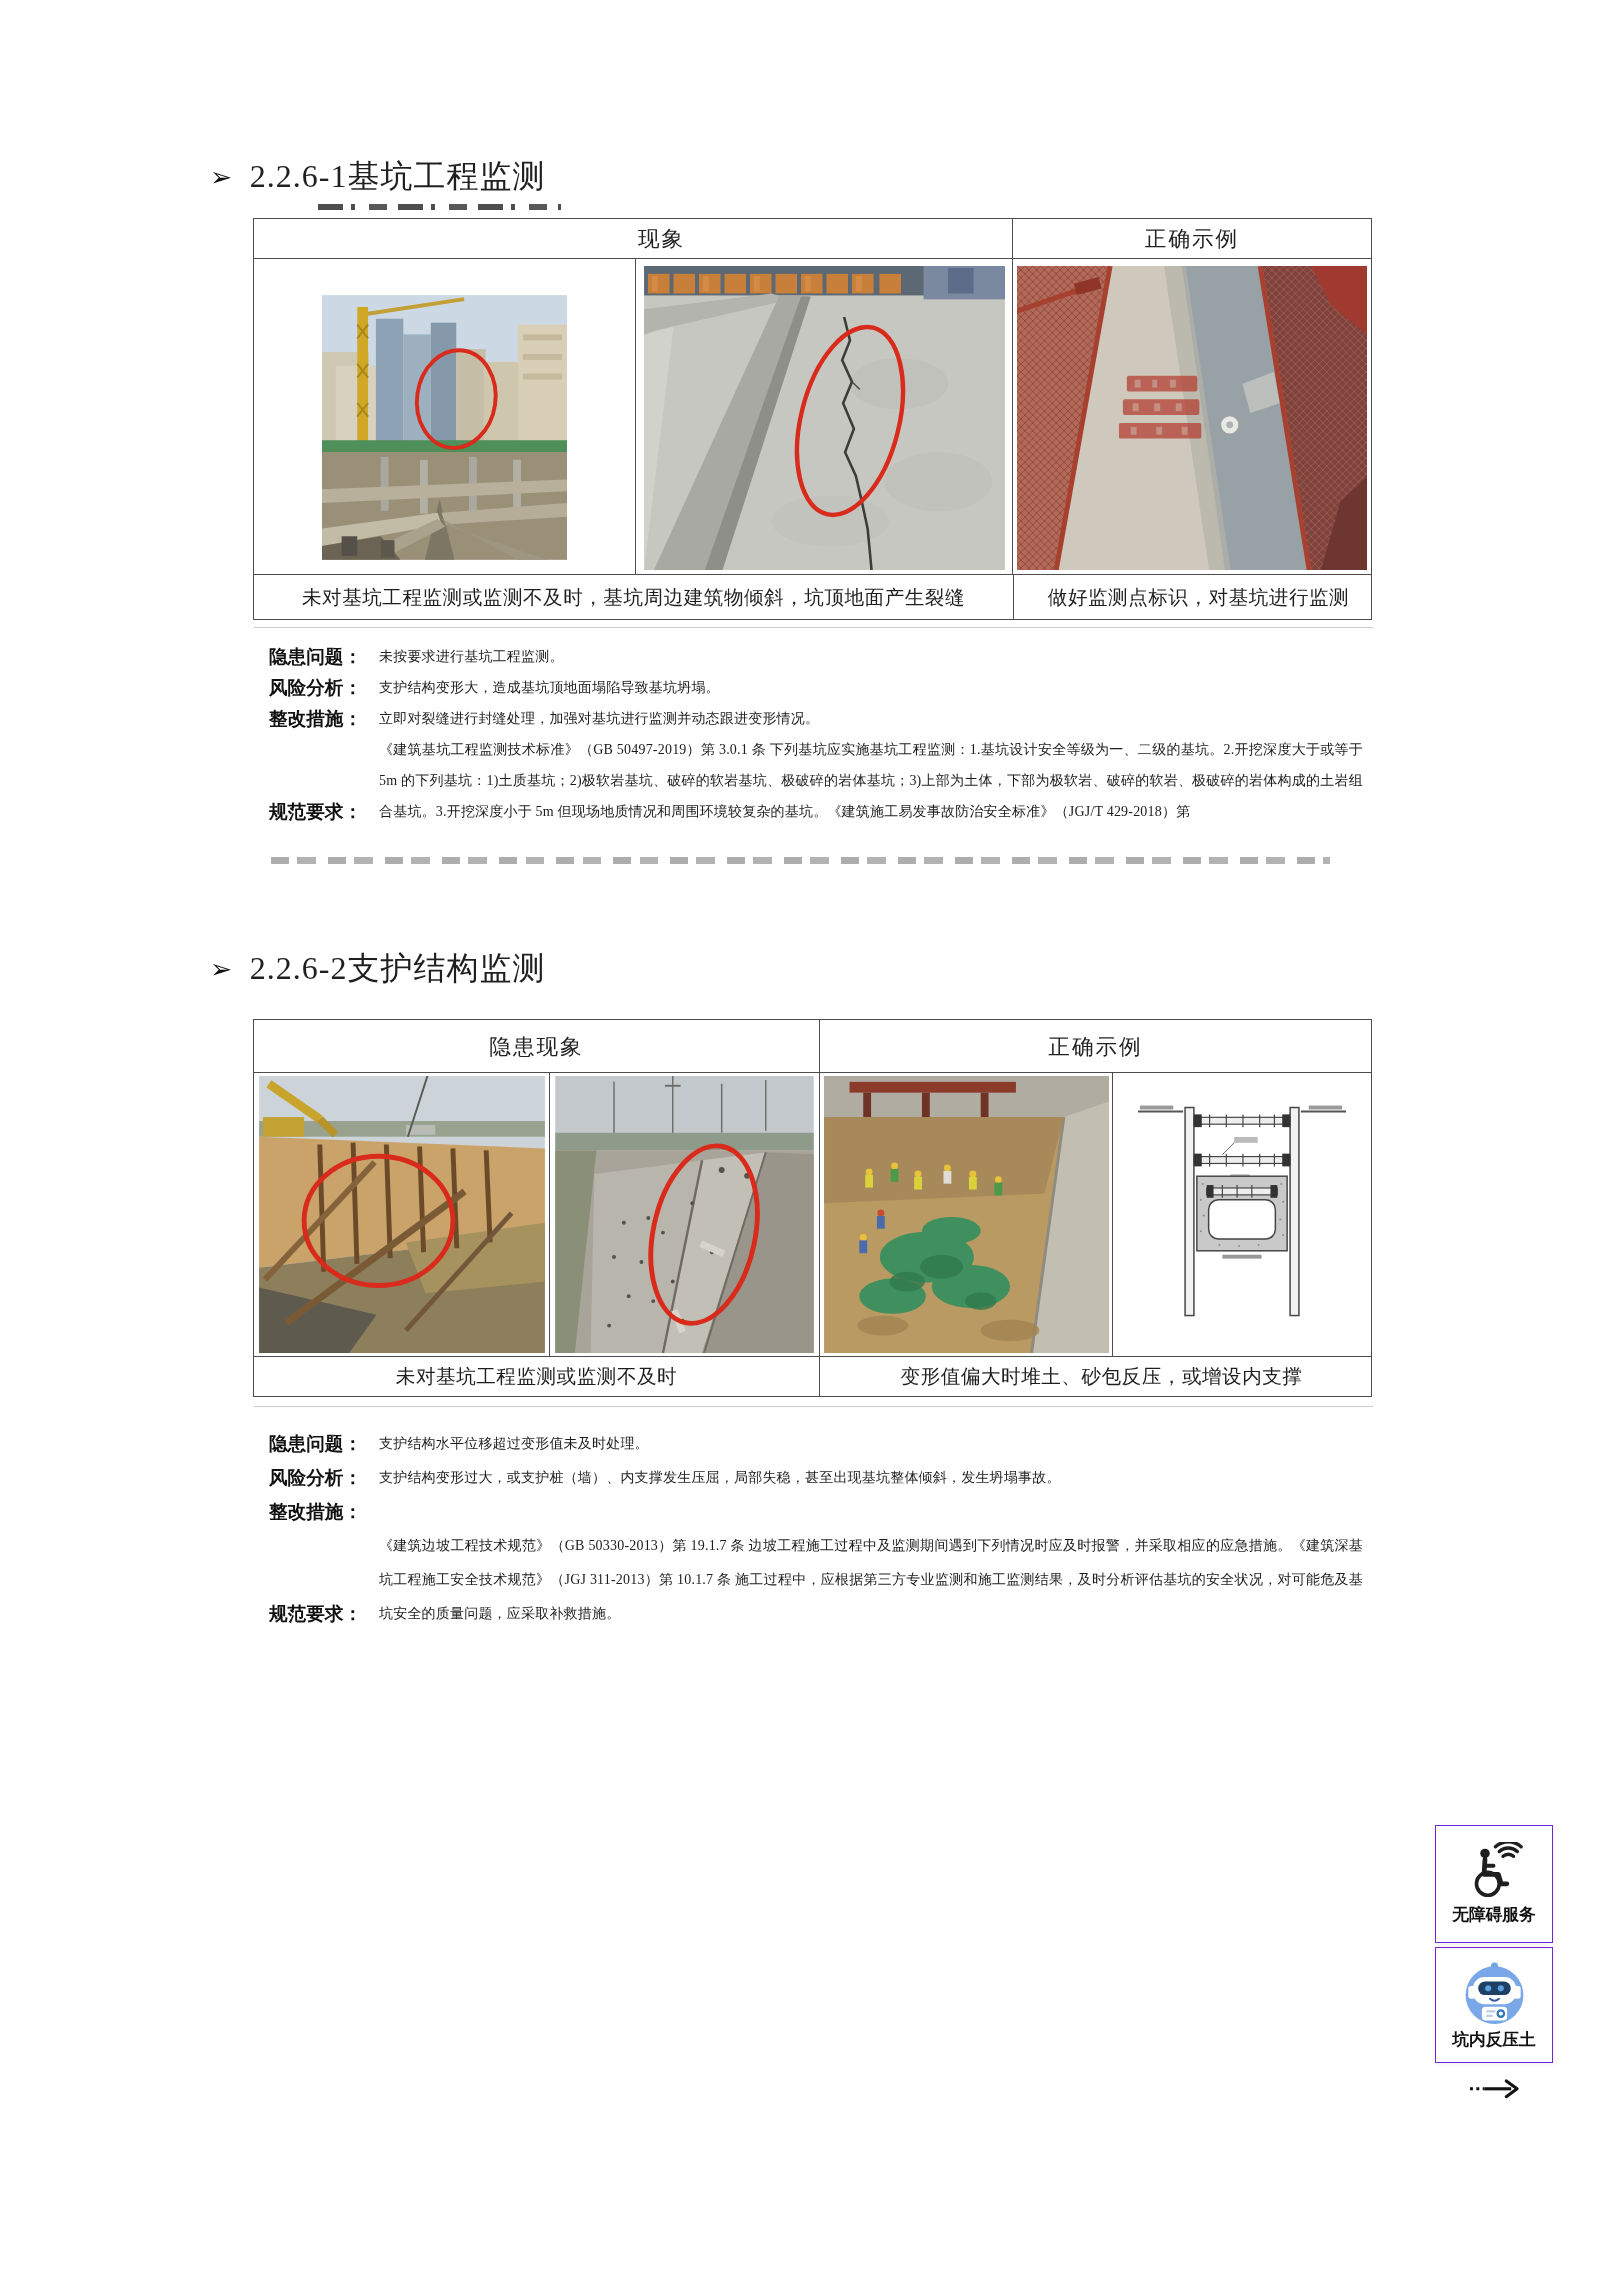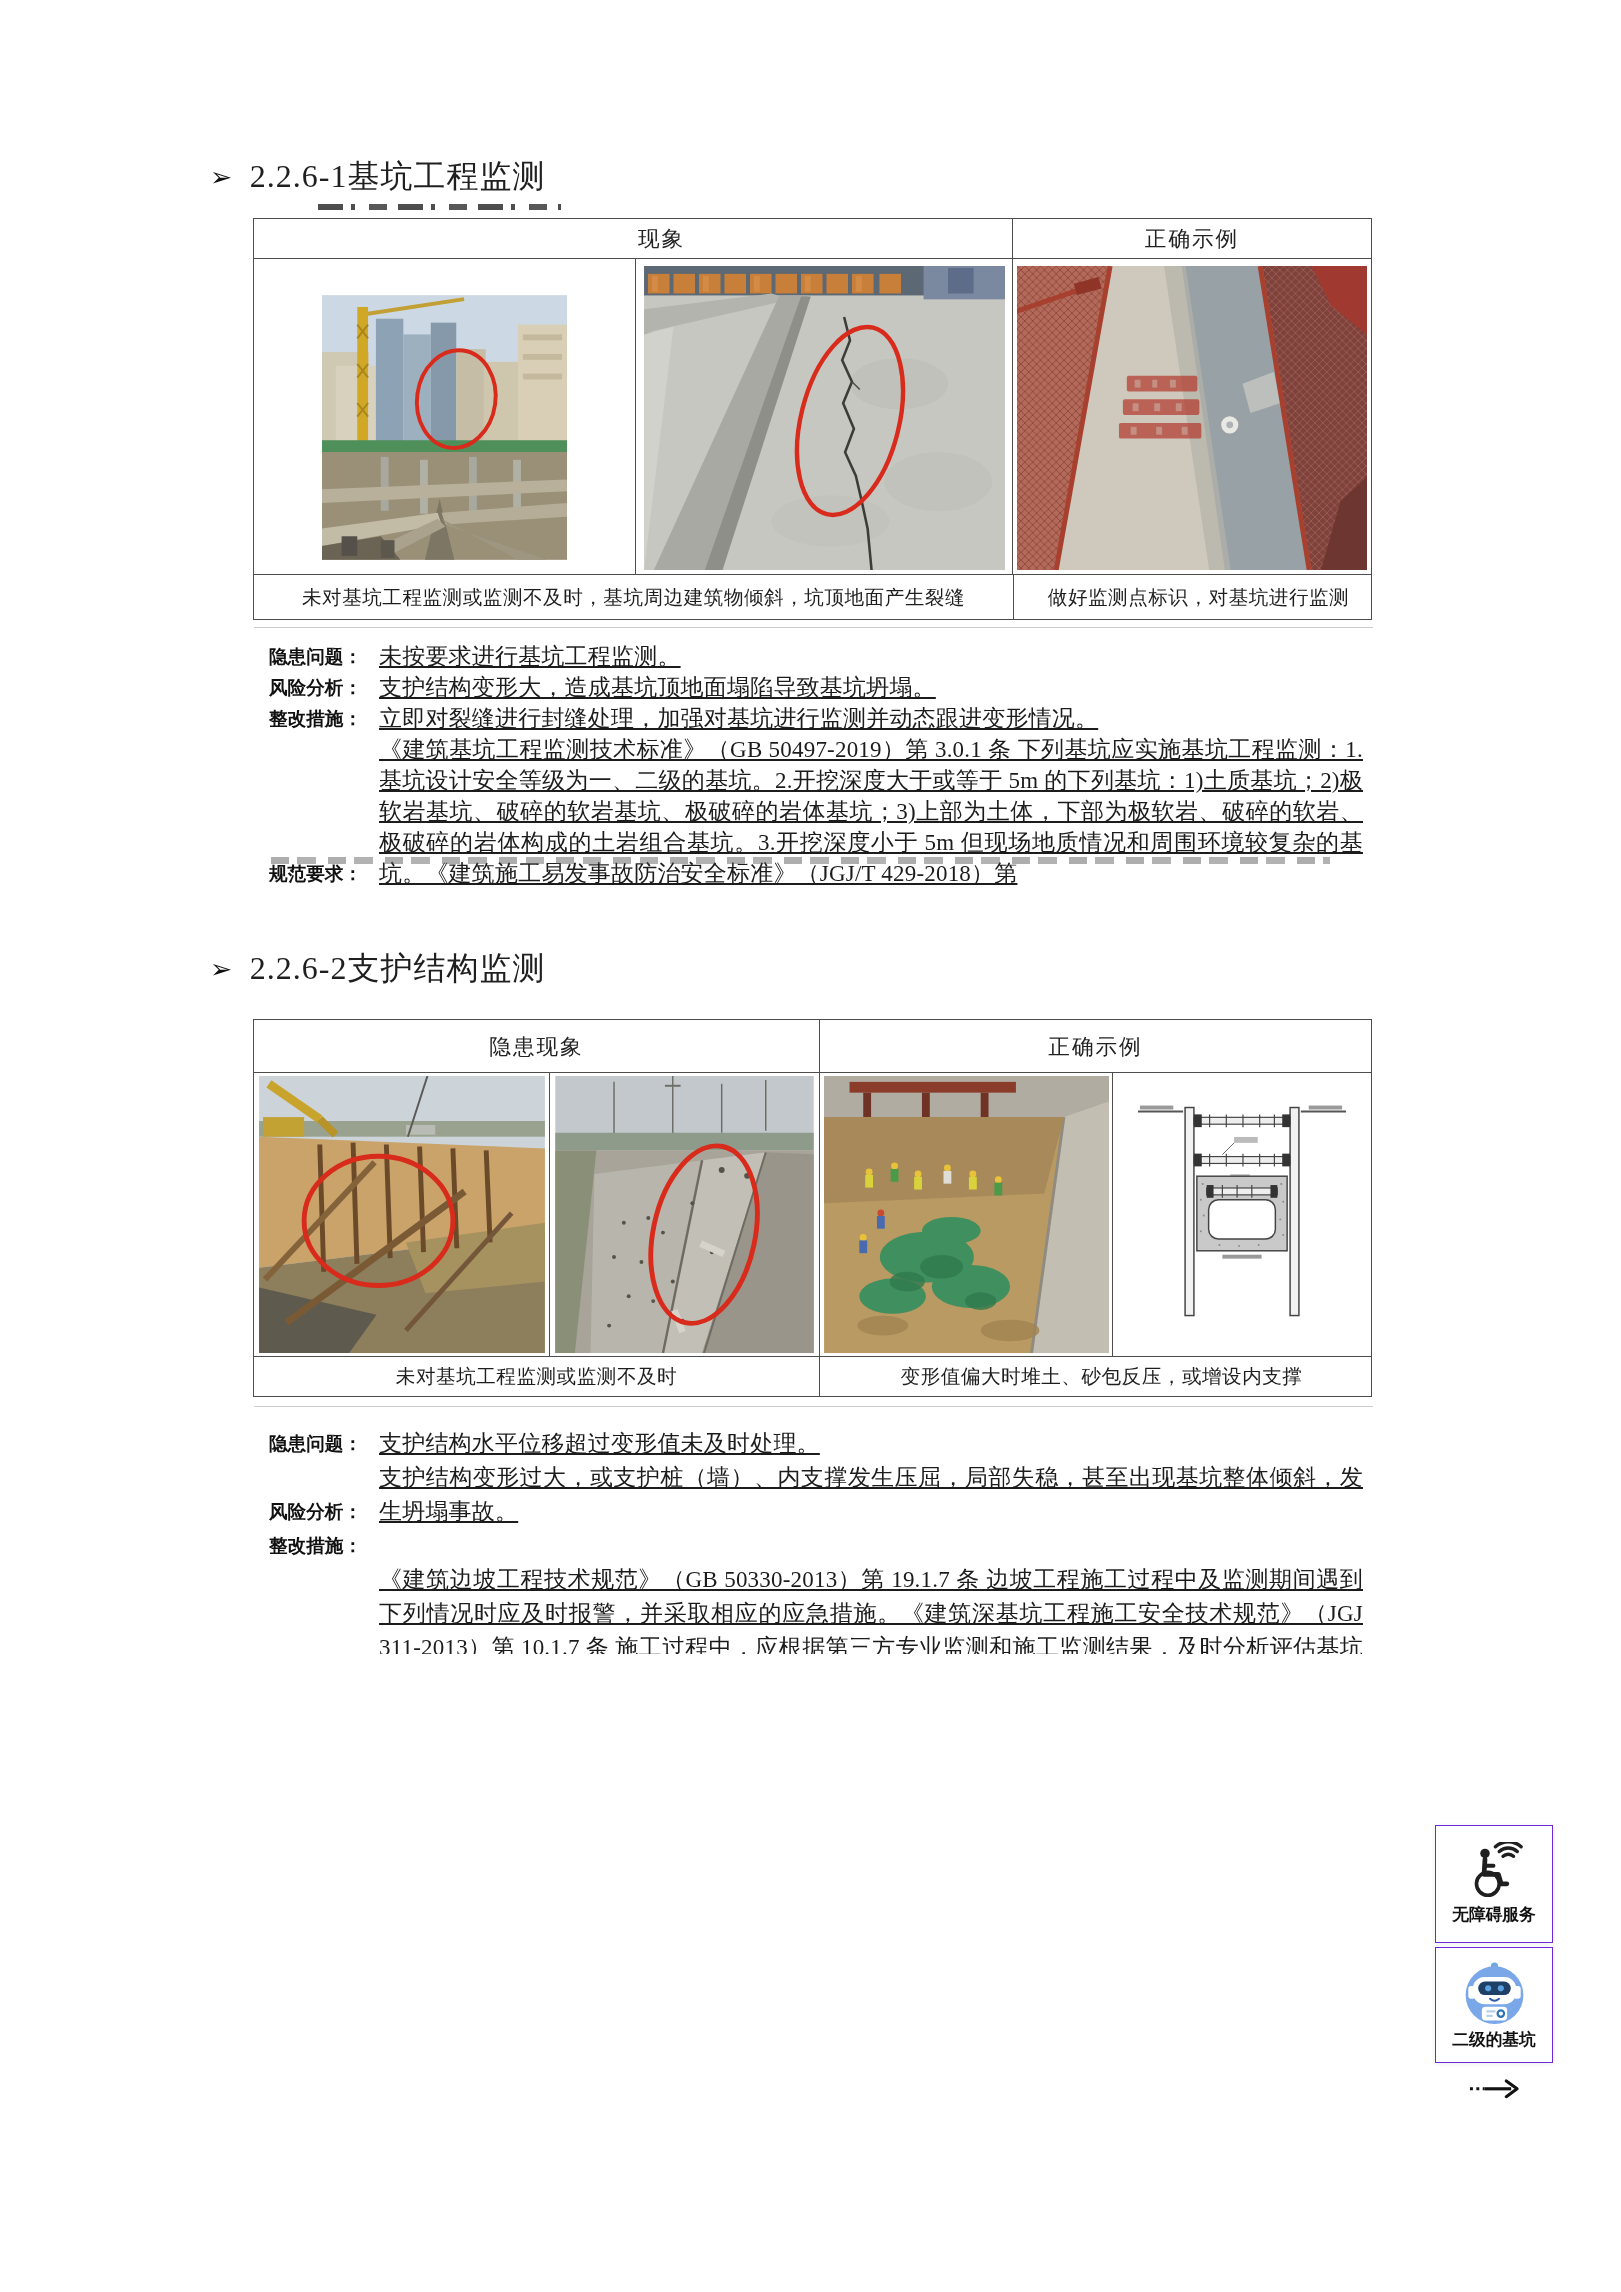--- a/index.html
+++ b/index.html
@@ -32,21 +32,21 @@
   .smudge-line{position:absolute;left:271px;top:857px;width:1059px;height:6.9px;opacity:.45;
     background:repeating-linear-gradient(90deg,#4a4a4a 0 17.6px,transparent 17.6px 26.5px,#555 26.5px 45px,transparent 45px 57px);}
 
   
   .textblock{position:absolute;left:269px;width:1094px;}
   .field{display:flex;align-items:flex-end;}
   .s1 .field{line-height:31px;}
   .s2 .field{line-height:34px;}
   .flabel{width:110px;flex:0 0 110px;font-family:"Liberation Sans","DejaVu Sans",sans-serif;
           font-weight:700;font-size:18.6px;color:#111;}
-  .ftext{flex:1;font-size:23px;color:#1c1c1c;text-align:justify;letter-spacing:0.2px;text-decoration:underline;}
+  .ftext{flex:1;font-size:14px;color:#1c1c1c;text-align:justify;letter-spacing:0.2px;}
 
   
   .float-card{position:absolute;left:1435px;width:116px;background:#fff;border:1px solid #6d28d9;
       box-shadow:0 1px 4.9px rgba(0,0,0,.07);display:flex;flex-direction:column;align-items:center;
       justify-content:center;gap:4.9px;cursor:pointer;}
   .float-card .wlabel{font-family:"Liberation Sans","DejaVu Sans",sans-serif;font-weight:700;
       font-size:16.7px;color:#111;white-space:nowrap;}
   .arrow-btn{position:absolute;left:1468px;top:2078px;width:53px;height:21.6px;cursor:pointer;}
 </style>
 </head>
@@ -495,21 +495,21 @@
       <rect x="16" y="20" width="48" height="30" rx="13" fill="#ffffff"></rect>
       <rect x="22" y="25" width="36" height="15" rx="7.5" fill="#1e3f66"></rect>
       <circle cx="33" cy="32.5" r="3.4" fill="#5ba0e0"></circle>
       <circle cx="47" cy="32.5" r="3.4" fill="#5ba0e0"></circle>
       <path d="M35 44 Q40 48.5 45 44" fill="none" stroke="#2e5aa8" stroke-width="2" stroke-linecap="round"></path>
       <rect x="26" y="53" width="28" height="15" rx="4" fill="#ffffff"></rect>
       <line x1="31" y1="58" x2="41" y2="58" stroke="#b8cde8" stroke-width="2.4"></line>
       <line x1="31" y1="63" x2="38" y2="63" stroke="#b8cde8" stroke-width="2.4"></line>
       <circle cx="47" cy="60.5" r="3.6" fill="#ffffff" stroke="#2e75b6" stroke-width="2.4"></circle>
     </svg>
-    <div class="wlabel">二级的基坑</div>
+    <div class="wlabel">坑内反压土</div>
   </div>
 
   <div class="arrow-btn">
     <svg width="53" height="21.6" viewBox="0 0 54 22">
       <line x1="2" y1="11" x2="17" y2="11" stroke="#111" stroke-width="3.2" stroke-dasharray="3 3.5"></line>
       <line x1="17" y1="11" x2="44" y2="11" stroke="#111" stroke-width="3.2"></line>
       <path d="M39 3 L50 11 L39 19" fill="none" stroke="#111" stroke-width="3.2" stroke-linejoin="round" stroke-linecap="round"></path>
     </svg>
   </div>
 

